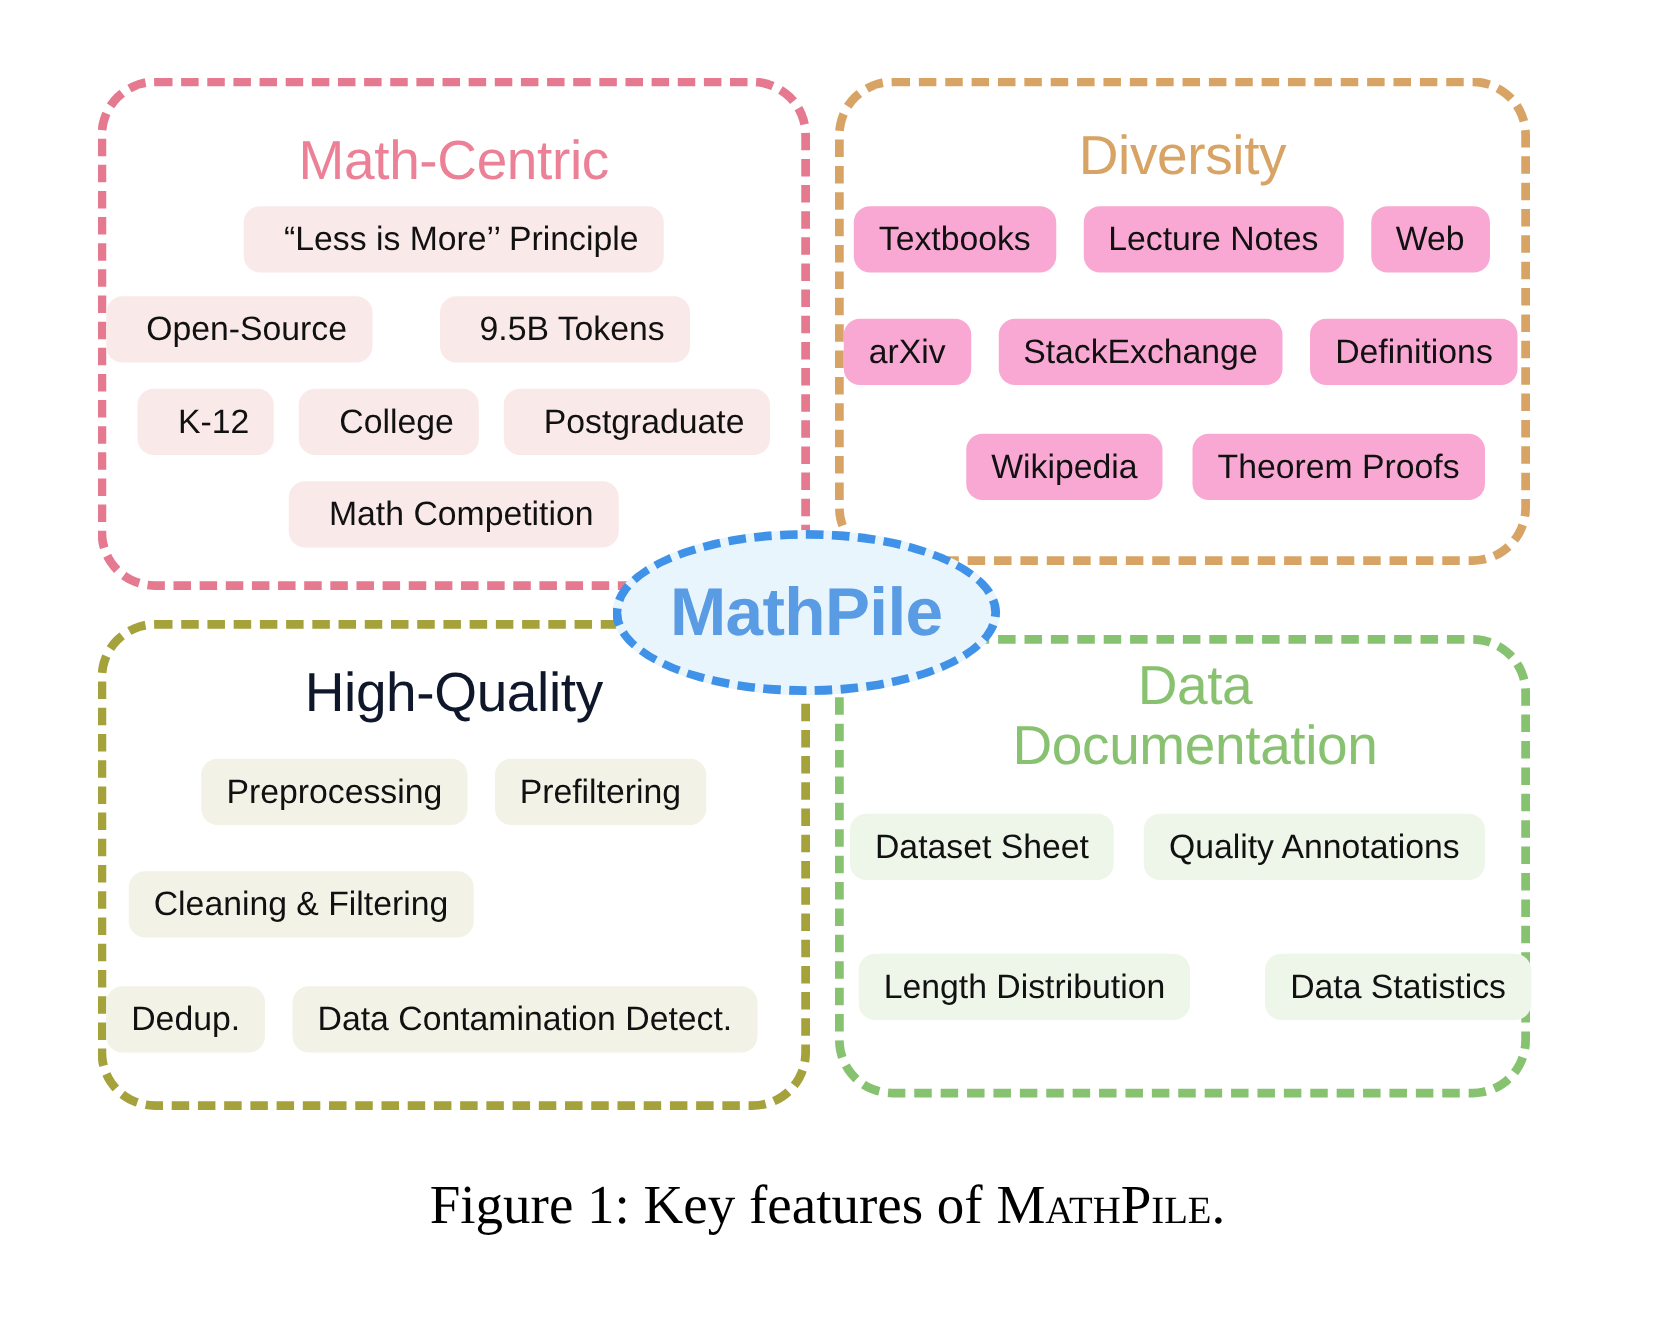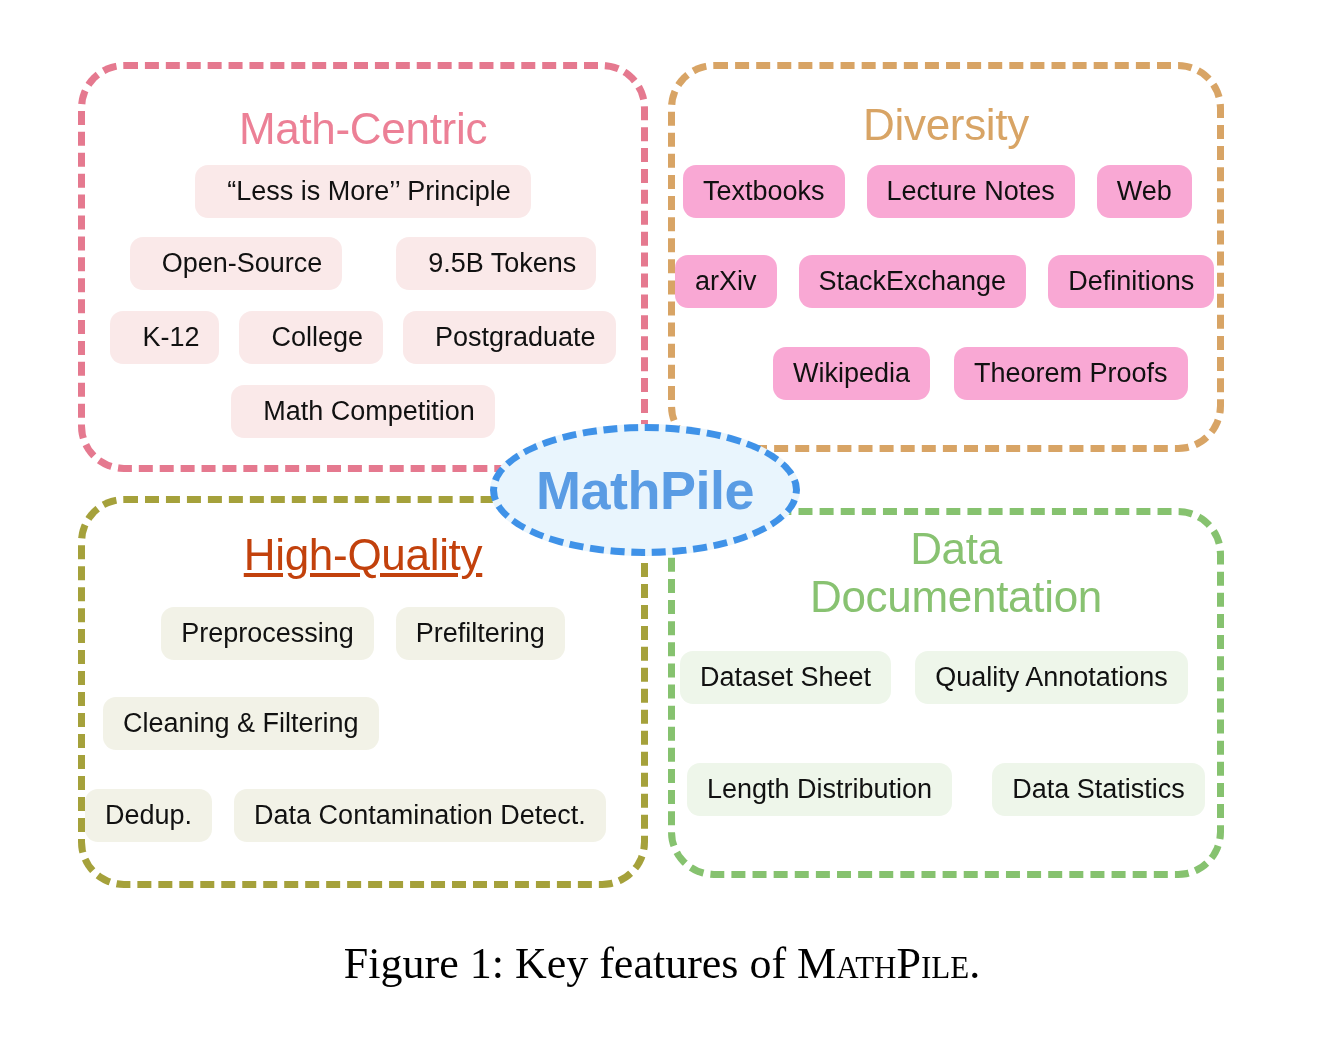--- a/index.html
+++ b/index.html
@@ -59,22 +59,21 @@
     color: #ec8096;
   }
   #title-diversity {
     left: 0; top: 32px; width: 100%;
     text-align: center;
     color: #d8a465;
   }
   #title-high-quality {
     left: 0; top: 28px; width: 100%;
     text-align: center;
-    color: #c2410c;
-    text-decoration: underline;
+    color: #0f172a;
   }
   #title-data-documentation {
     left: 116px; top: 10px; width: 330px;
     text-align: center;
     color: #88c271;
   }
 
   
   .chip-row {
     position: absolute;
@@ -93,37 +92,37 @@
     white-space: nowrap;
     line-height: 1.15;
   }
   .chip-pink  { background: #fae9e9; padding-left: 32px; }
   .chip-cream { background: #f9a8d4; }
   .chip-olive { background: #f2f2e7; }
   .chip-green { background: #eef6ea; }
 
   
   #mc-row-0 { left: 0;    top: 96px;  width: 100%; justify-content: center; }
-  #mc-row-1 { left: 0;    top: 168px; width: 100%; justify-content: center; gap: 54px; }
+  #mc-row-1 { left: 0;    top: 168px; width: 100%; justify-content: flex-start; gap: 54px; }
   #mc-row-2 { left: 0;    top: 242px; width: 100%; justify-content: center; gap: 20px; }
   #mc-row-3 { left: 0;    top: 316px; width: 100%; justify-content: center; }
 
   
   #dv-row-0 { left: 8px;  top: 96px;  width: 100%; gap: 22px; }
   #dv-row-1 { left: 0px;  top: 186px; width: 100%; gap: 22px; }
   #dv-row-2 { left: 98px; top: 278px; width: 100%; gap: 24px; }
 
   
   #hq-row-0 { left: 0;    top: 104px; width: 100%; justify-content: center; gap: 22px; }
   #hq-row-1 { left: 18px; top: 194px; width: 100%; gap: 34px; }
   #hq-row-2 { left: 0px;  top: 286px; width: 100%; gap: 22px; }
 
   
   #dd-row-0 { left: 5px;  top: 136px; width: 100%; gap: 24px; align-items: flex-end; }
-  #dd-row-1 { left: 12px; top: 248px; width: 100%; gap: 40px; }
+  #dd-row-1 { left: 12px; top: 248px; width: 100%; gap: 60px; }
 
   
   #center-node {
     position: absolute;
     left: 490px;
     top: 424px;
     width: 310px;
     height: 132px;
     border: 7px dashed #3f92e8;
     border-radius: 50%;

